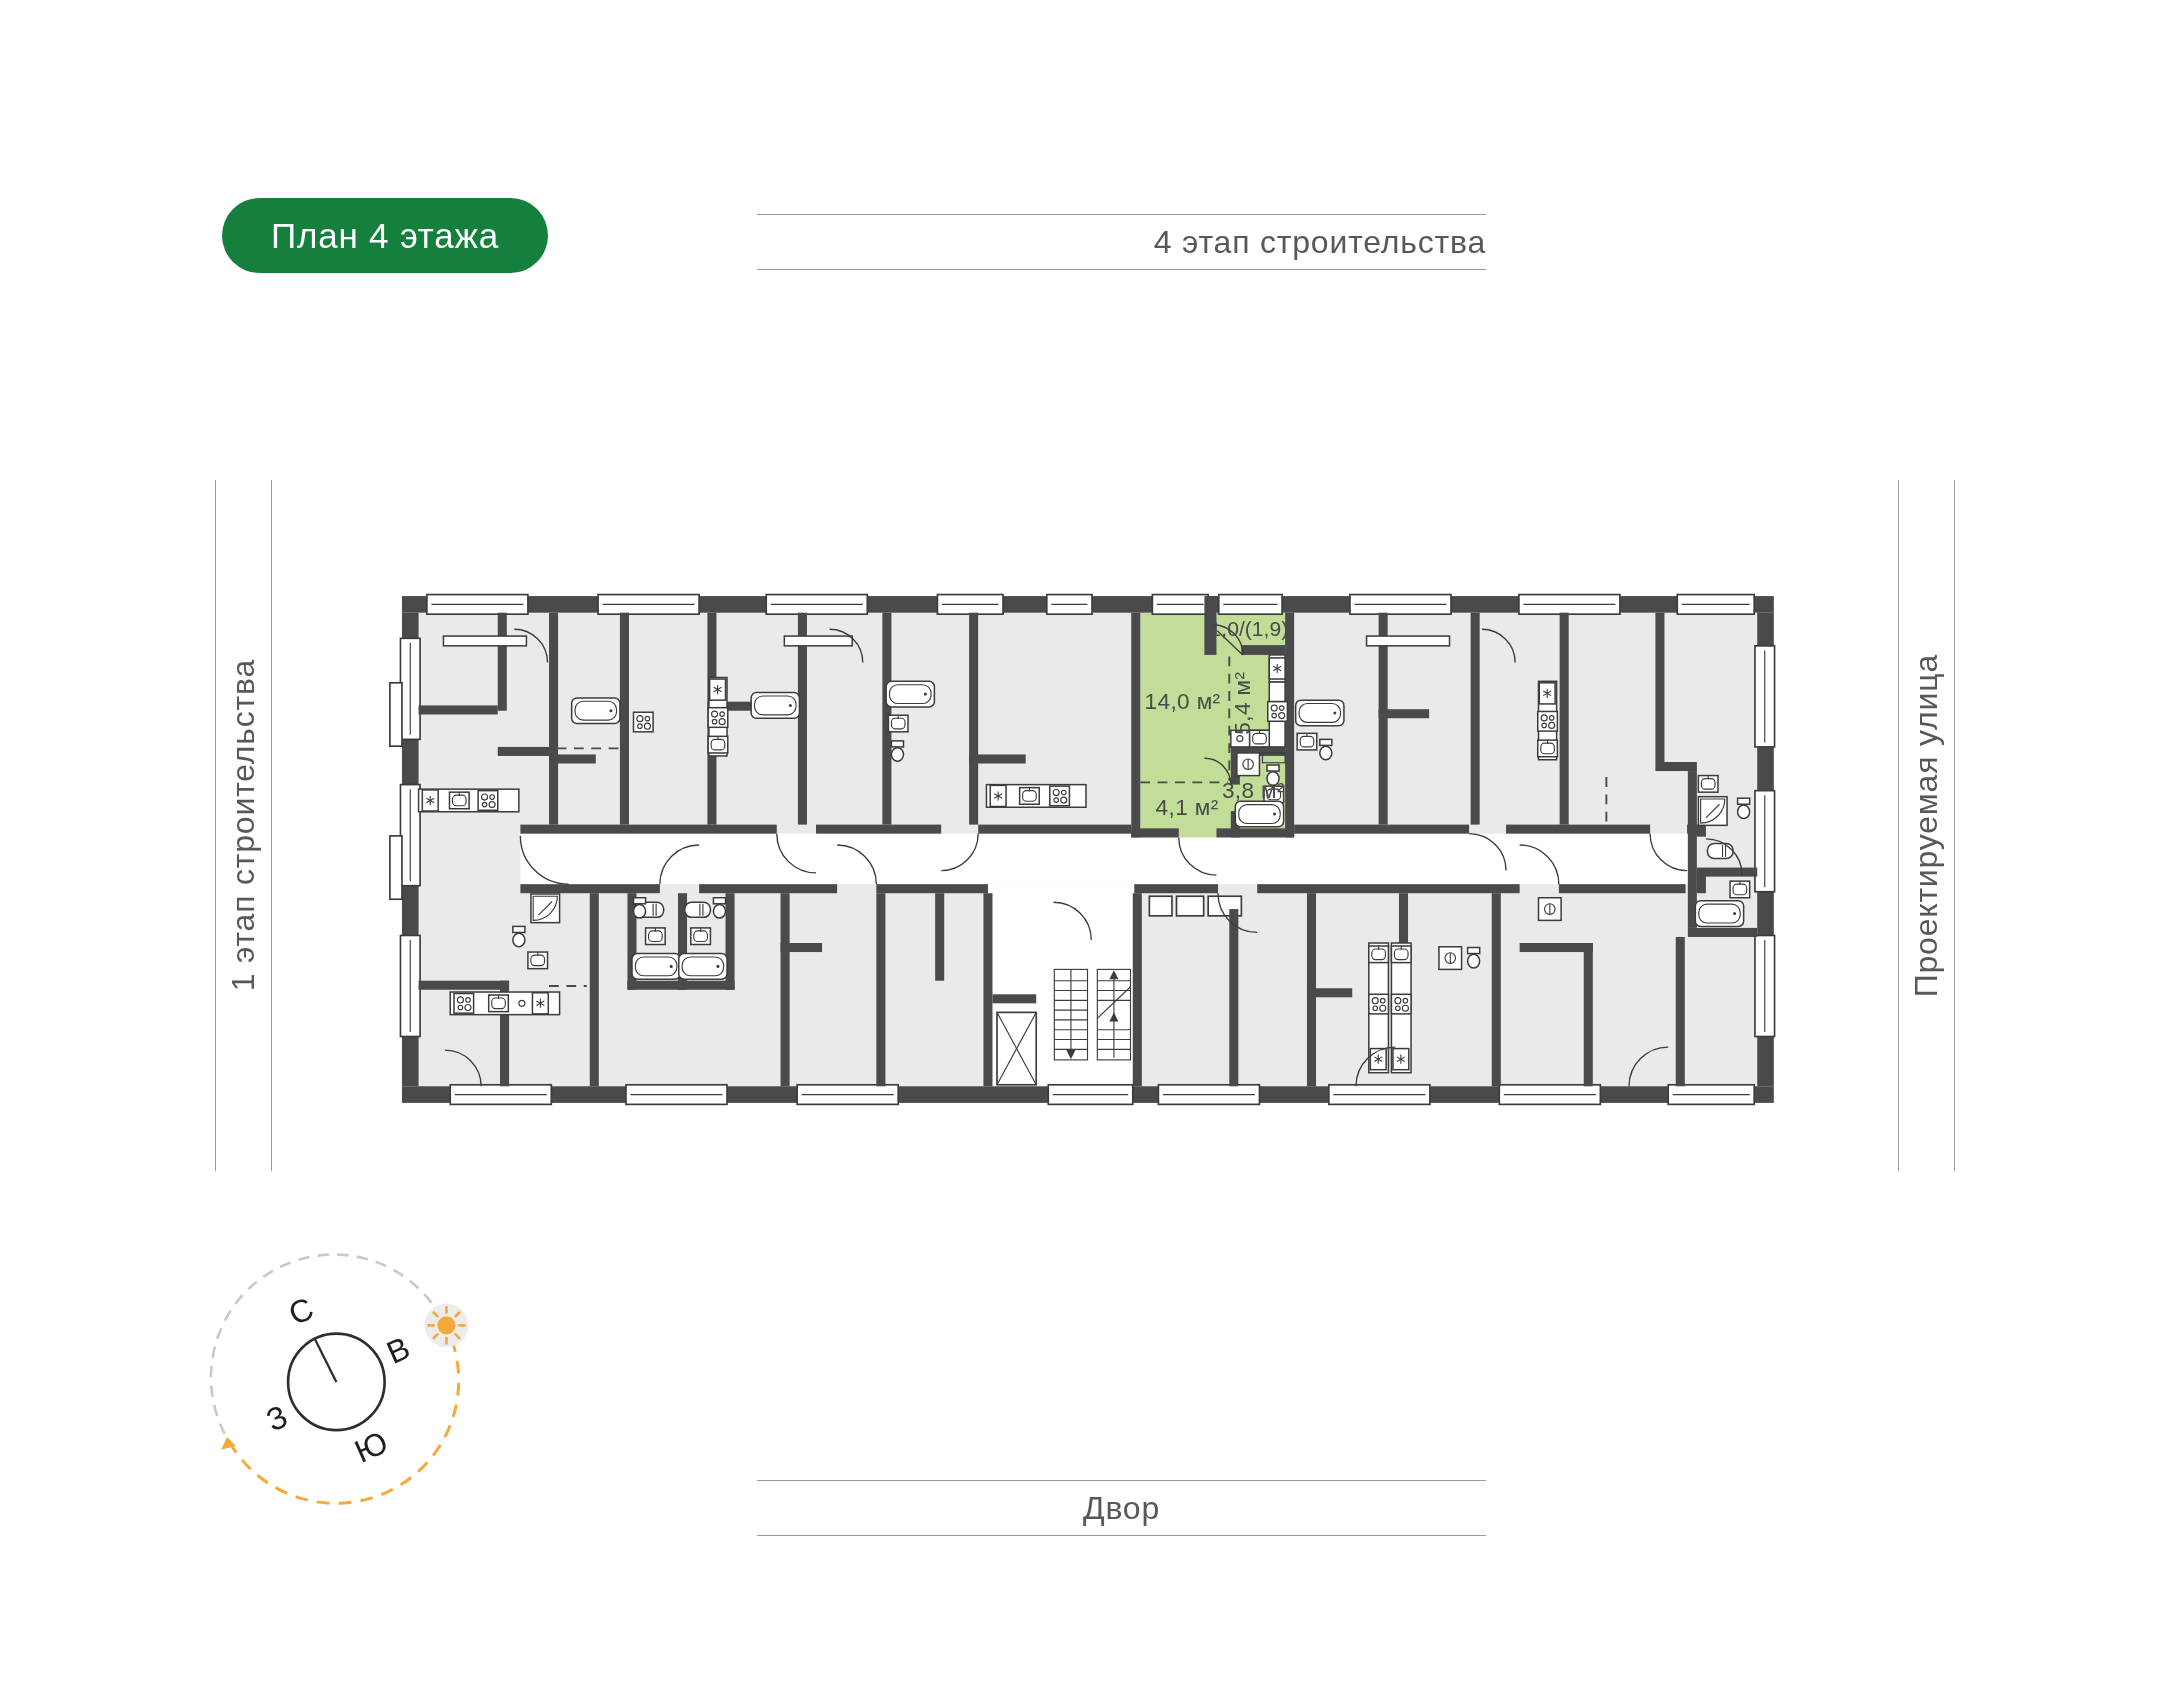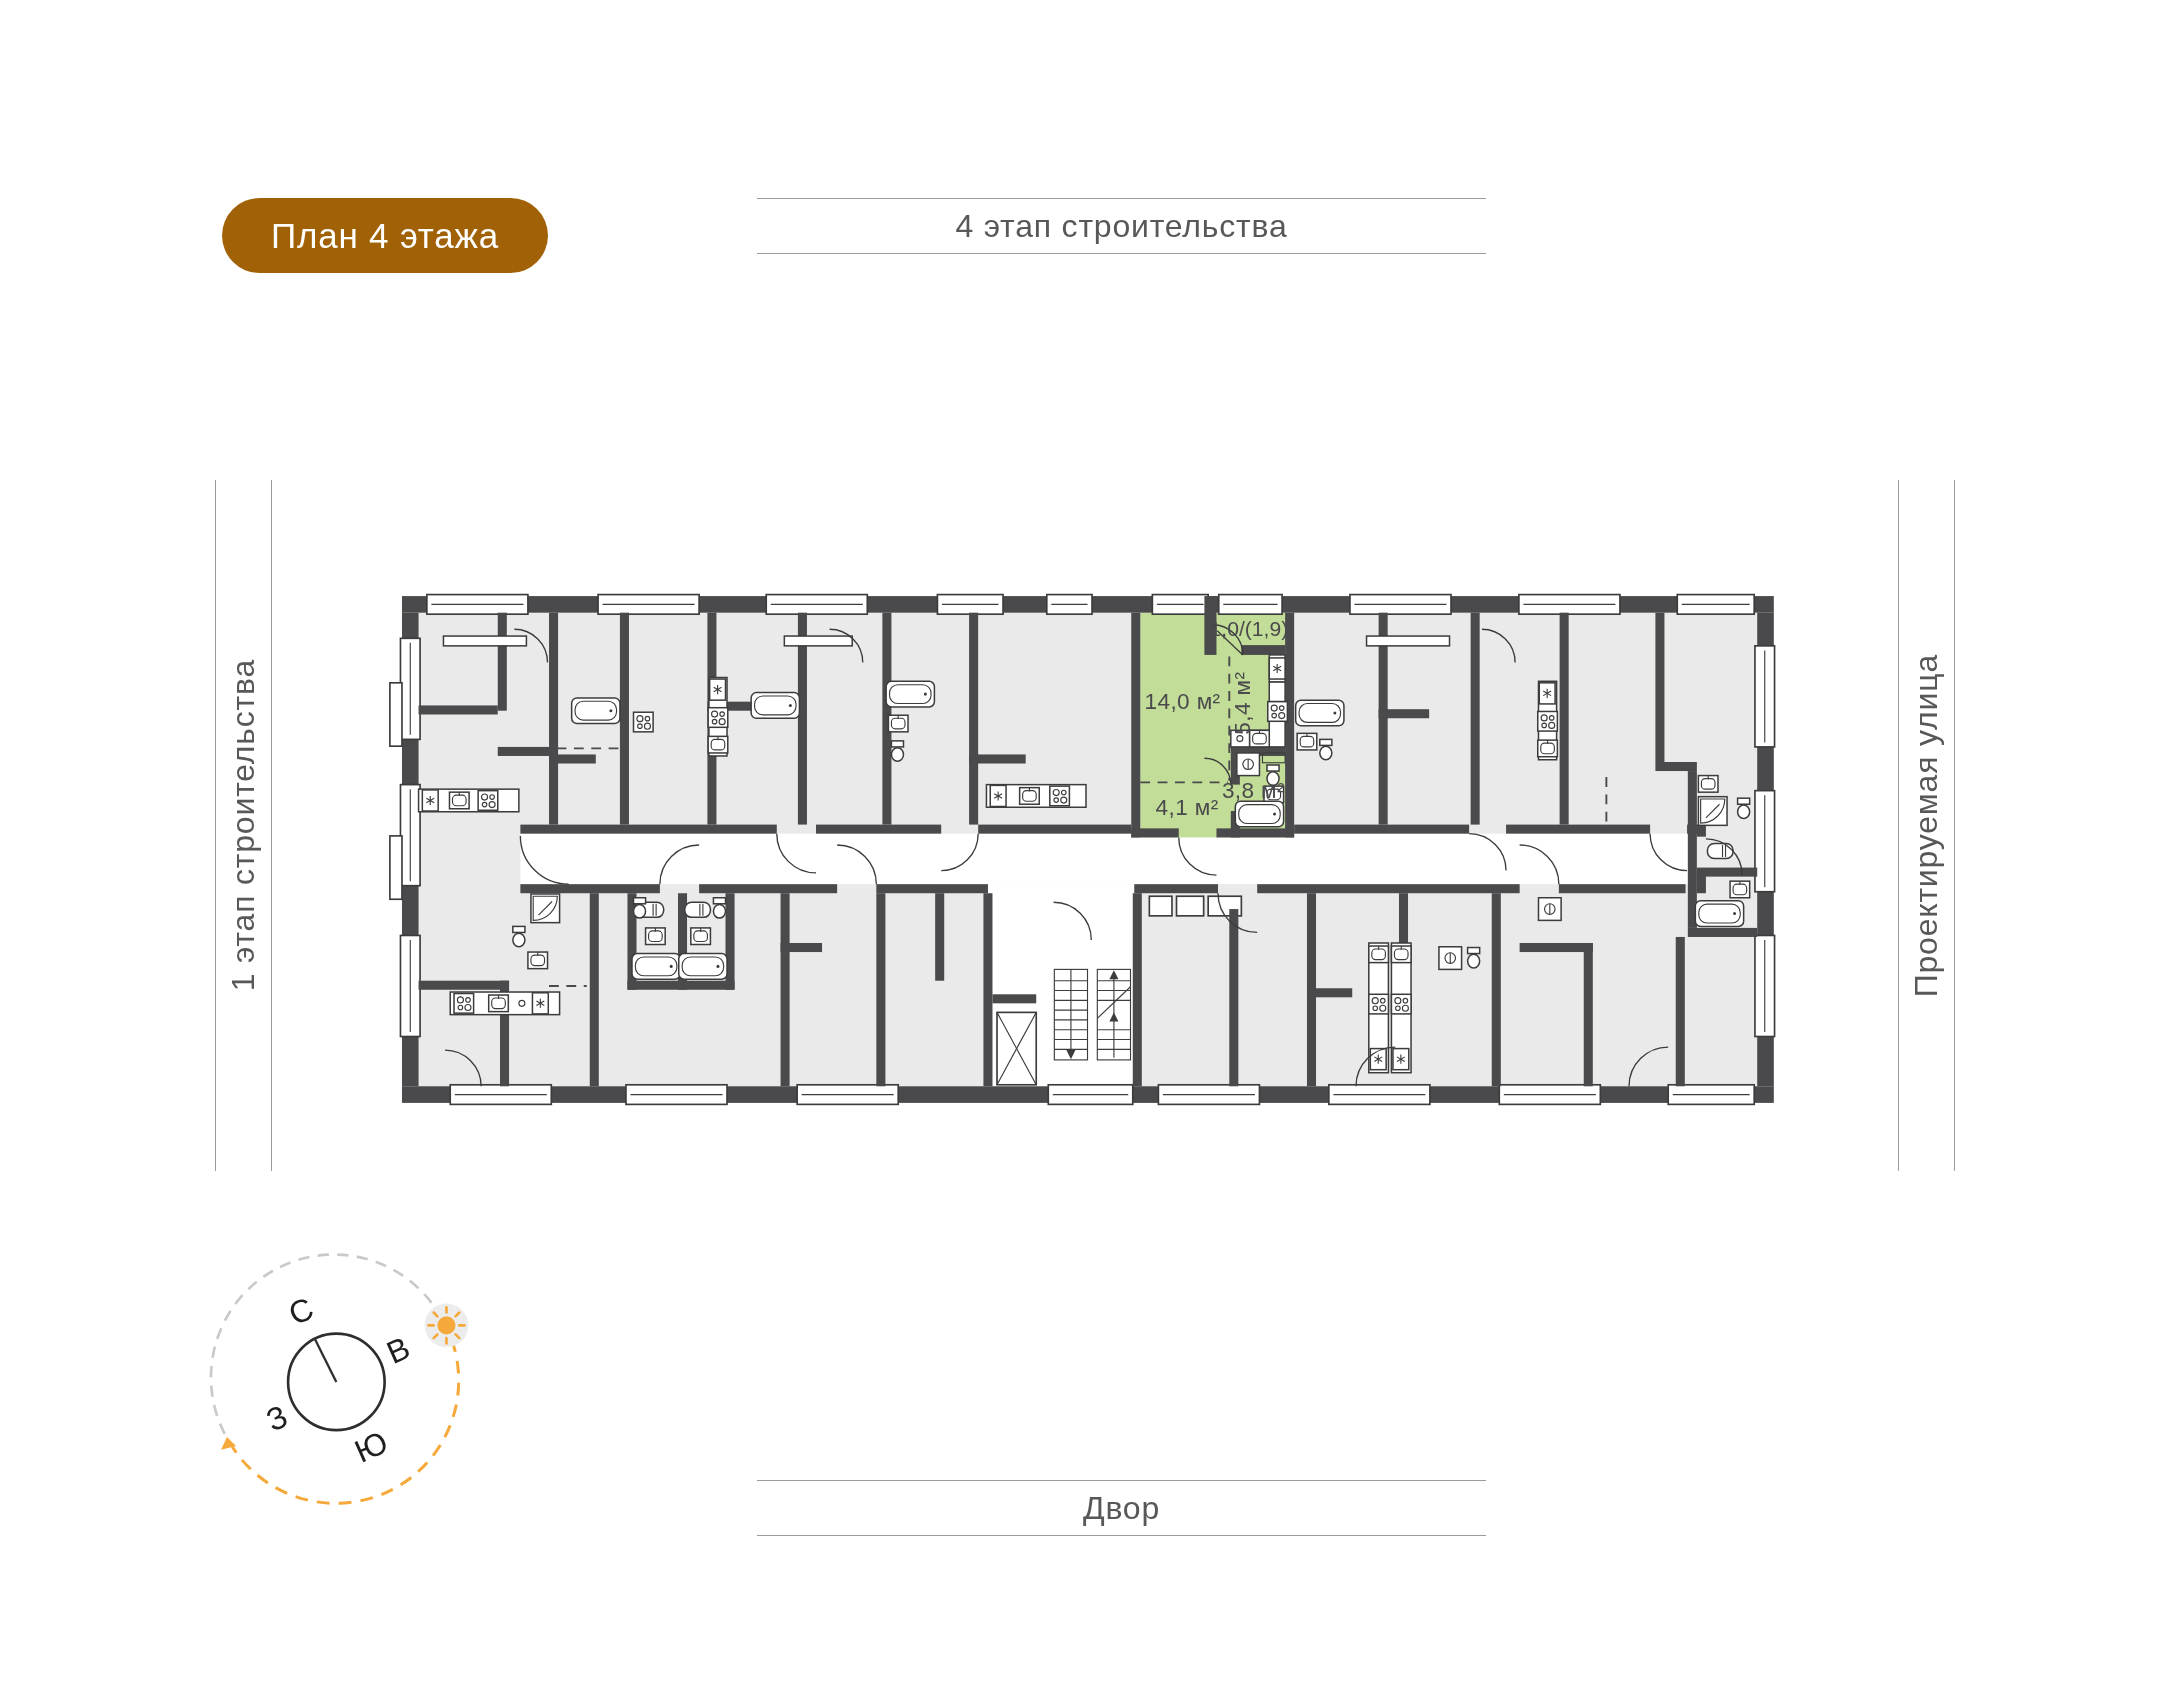--- a/index.html
+++ b/index.html
@@ -1,25 +1,25 @@
 <!DOCTYPE html>
 <html style="font-size:12px"><head>
 <meta charset="utf-8">
 <style>
   html,body{margin:0;padding:0;}
   body{width:2172px;height:1705px;background:#ffffff;position:relative;
        font-family:"Liberation Sans",sans-serif;overflow:hidden;}
   .badge{position:absolute;left:222px;top:198px;width:326px;height:75px;
-         background:#a16207;border-radius:39px;color:#fff;font-size:35px;
+         background:#15803d;border-radius:39px;color:#fff;font-size:35px;
          display:flex;align-items:center;justify-content:center;letter-spacing:0.8px;}
   .hlabel{position:absolute;left:757px;width:729px;height:54px;
           border-top:1.5px solid #9B9B9B;border-bottom:1.5px solid #9B9B9B;
           display:flex;align-items:center;justify-content:center;
           font-size:32px;color:#58585A;letter-spacing:0.8px;}
-  .hlabel.top{top:198px;}
+  .hlabel.top{top:214px;justify-content:flex-end;}
   .hlabel.bottom{top:1480px;}
   .vlabel{position:absolute;top:480px;height:691px;width:55px;
           border-left:1.5px solid #9B9B9B;border-right:1.5px solid #9B9B9B;
           display:flex;align-items:center;justify-content:center;}
   .vlabel.left{left:215px;}
   .vlabel.right{left:1898px;}
   .vlabel span{writing-mode:vertical-rl;transform:rotate(180deg);
                font-size:32px;color:#58585A;letter-spacing:0.8px;white-space:nowrap;}
   svg.scene{position:absolute;left:0;top:0;width:2172px;height:1705px;}
   

